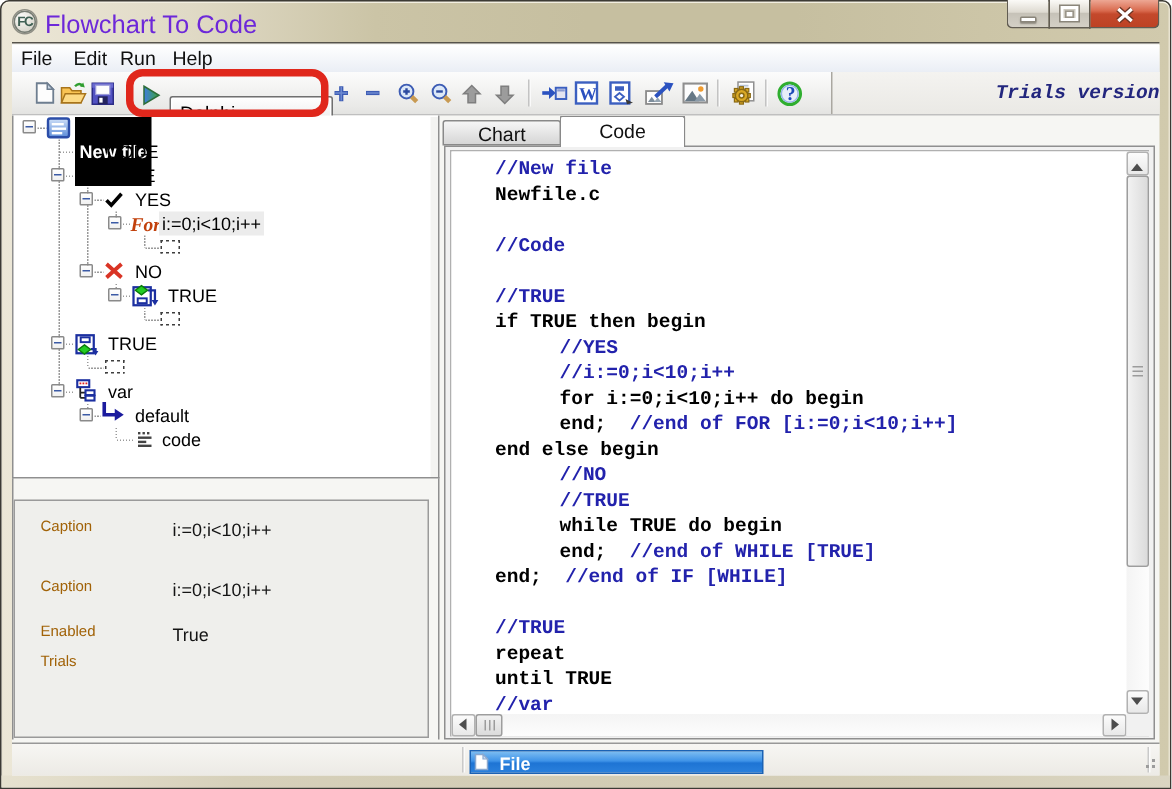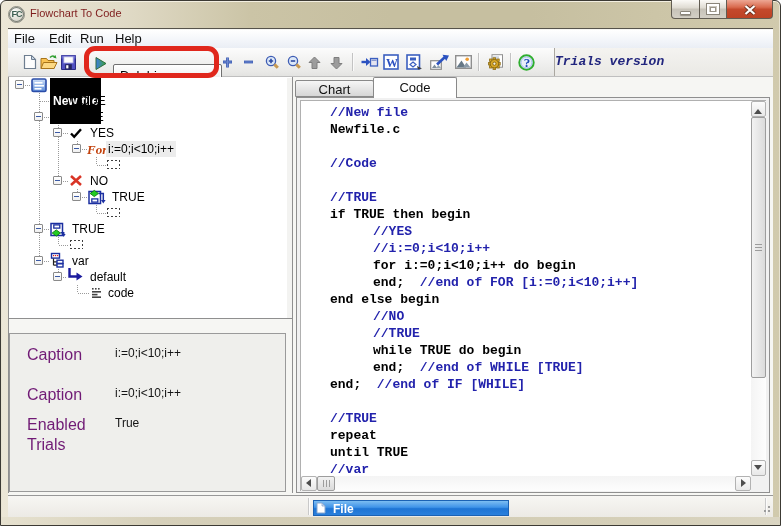--- a/index.html
+++ b/index.html
@@ -4,44 +4,44 @@
 <style>
 *{margin:0;padding:0;box-sizing:border-box}
 html,body{width:781px;height:526px;overflow:hidden}
 body{position:relative;font-family:"Liberation Sans",sans-serif;background:#fff}
 .abs{position:absolute}
 .win{position:absolute;left:0;top:0;width:781px;height:526px;border:1px solid #3c3a34;border-radius:6px 6px 0 0;
 background:linear-gradient(90deg,#ece7d7 0%,#e0dac6 16%,#cbc4a6 32%,#c6bfa0 50%,#c6bfa0 68%,#ccc5a7 84%,#d1caad 100%);
 box-shadow:inset 0 1px 0 #f3efe1,inset 1px 0 0 #e8e3d1,inset -1px 0 0 #e8e3d1}
 .titleicon{left:8px;top:6px;width:17px;height:17px;border-radius:50%;background:radial-gradient(circle at 35% 30%,#fdfdfb,#d8d6cc 70%,#b8b6aa);border:1px solid #8e8e84;
 font:bold 9px/15px "Liberation Sans";color:#3f6054;text-align:center;letter-spacing:-1px;box-shadow:0 0 0 1px #777d74 inset}
-.title{left:30px;top:7px;font-size:11px;color:#7f1d1d}
+.title{left:30px;top:7px;font-size:17px;color:#6d28d9}
 
 .wbtns{left:671px;top:0;width:102px;height:19px}
 .wb{position:absolute;top:0;height:19px;border:1px solid #615c52;border-top:none;background:linear-gradient(#fbfaf7,#dedad1 45%,#c6c2b8 50%,#d4d0c6)}
 .wb.min{left:0;width:29px;border-radius:0 0 0 4px}
 .wb.max{left:28px;width:28px}
 .wb.cls{left:55px;width:47px;border-radius:0 0 4px 0;background:linear-gradient(#eda794,#d96a4e 40%,#c4492c 52%,#bd4224)}
 .wbg{position:absolute;color:#fff}
 
 .client{left:8px;top:28px;width:765px;height:489px;background:#f6f6f3;border-top:1px solid #56534b}
 .menubar{left:8px;top:30px;width:765px;height:18px;background:linear-gradient(#ffffff,#eaeef5)}
 .mi{position:absolute;top:31px;font-size:13px;color:#101010}
 .toolbar{left:8px;top:48px;width:765px;height:29px;background:linear-gradient(#fcfcfc,#eaeae8 80%,#e3e3e1);border-bottom:1px solid #bfbfbf}
 .tsep{position:absolute;top:53px;width:1px;height:18px;background:#c3c3c3;box-shadow:1px 0 0 #fafafa}
 .trials{left:554px;top:48px;width:219px;height:28px;border-left:1px solid #aaa7a0;background:linear-gradient(#f4f3f0,#eae9e5);
-font:bold italic 13px/28px "Liberation Mono",monospace;color:#22267e;text-align:left}
+font:bold italic 13px/28px "Liberation Mono",monospace;color:#22267e;text-align:right}
 .combo{left:113px;top:64px;width:109px;height:21px;border:1px solid #707070;border-radius:2px;background:linear-gradient(#ffffff,#f2f2f2 55%,#e2e2e2);box-shadow:inset 0 0 0 1px #fff}
 .combo span{position:absolute;left:6px;top:3px;font-size:13px;color:#000}
 .combo i{position:absolute;right:6px;top:8px;width:0;height:0;border:3.5px solid transparent;border-top:4.5px solid #1a1a1a;font-style:normal}
 .redbox{left:84px;top:46px;width:135px;height:32px;border:5px solid #e0271c;border-radius:11px;z-index:30}
 
 .tree{left:8px;top:77px;width:285px;height:242px;background:#fff;border:1px solid #8f8f8f;border-top:none}
 .props{left:9px;top:333px;width:277px;height:159px;background:#efefec;border:1px solid #9a9a9a}
-.pl{position:absolute;left:27px;font-size:16px;color:#701a75}
+.pl{position:absolute;left:27px;font-size:10px;color:#a16207}
 .pv{position:absolute;left:115px;font-size:12px;color:#141414}
 .pane{left:296px;top:97px;width:474px;height:396px;background:#f1f1f1;border:1px solid #8f8f8f}
 .tab0{left:295px;top:80px;width:79px;height:17px;background:linear-gradient(#f6f6f6,#d6d6d6);border:1px solid #898989;border-radius:2px 2px 0 0;font-size:13px;text-align:center;line-height:17px;color:#111}
 .tab1{left:373px;top:77px;width:84px;height:21px;background:#fff;border:1px solid #898989;border-bottom:none;border-radius:2px 2px 0 0;font-size:13px;text-align:center;line-height:19px;color:#111;z-index:5}
 .edit{left:300px;top:100px;width:466px;height:391px;border:1px solid #b0b0b0;background:#fff}
 pre.code{position:absolute;left:301px;top:101px;width:450px;height:375px;overflow:hidden;background:#fff;
 font:bold 13px/17px "Liberation Mono",monospace;color:#000;padding:3px 0 0 29px;white-space:pre}
 pre.code .c{color:#2222ac;}
 pre.code .in{display:inline-block;width:43px}
 

